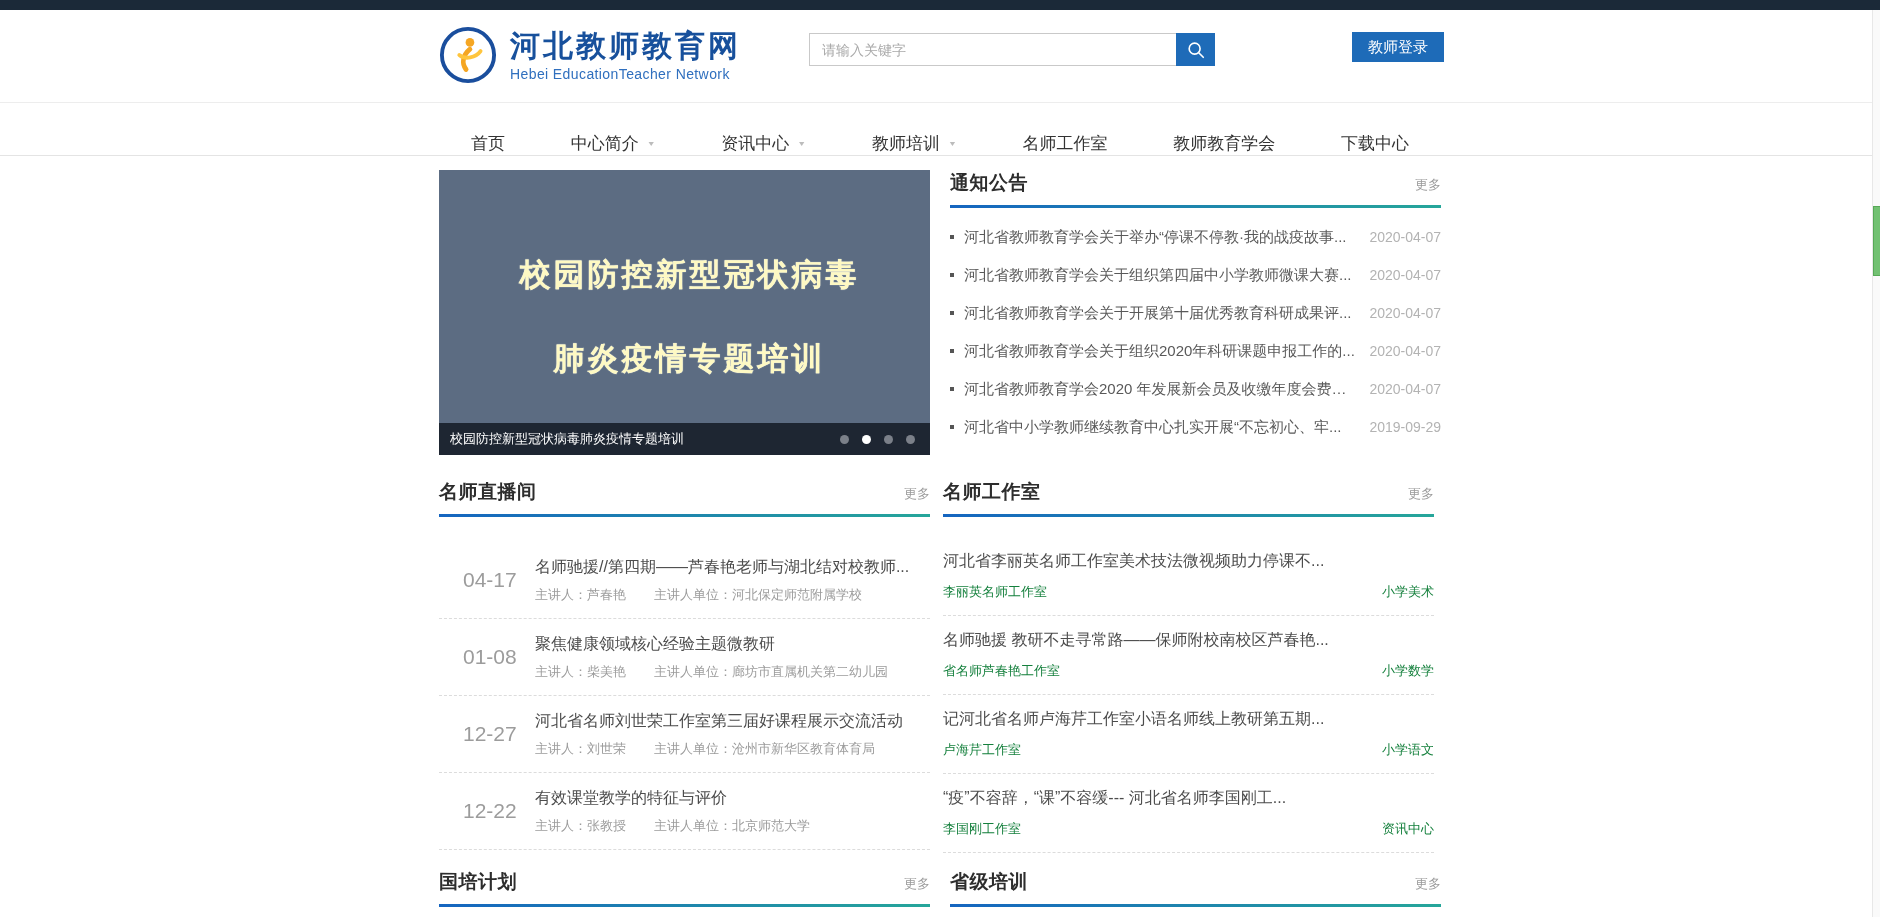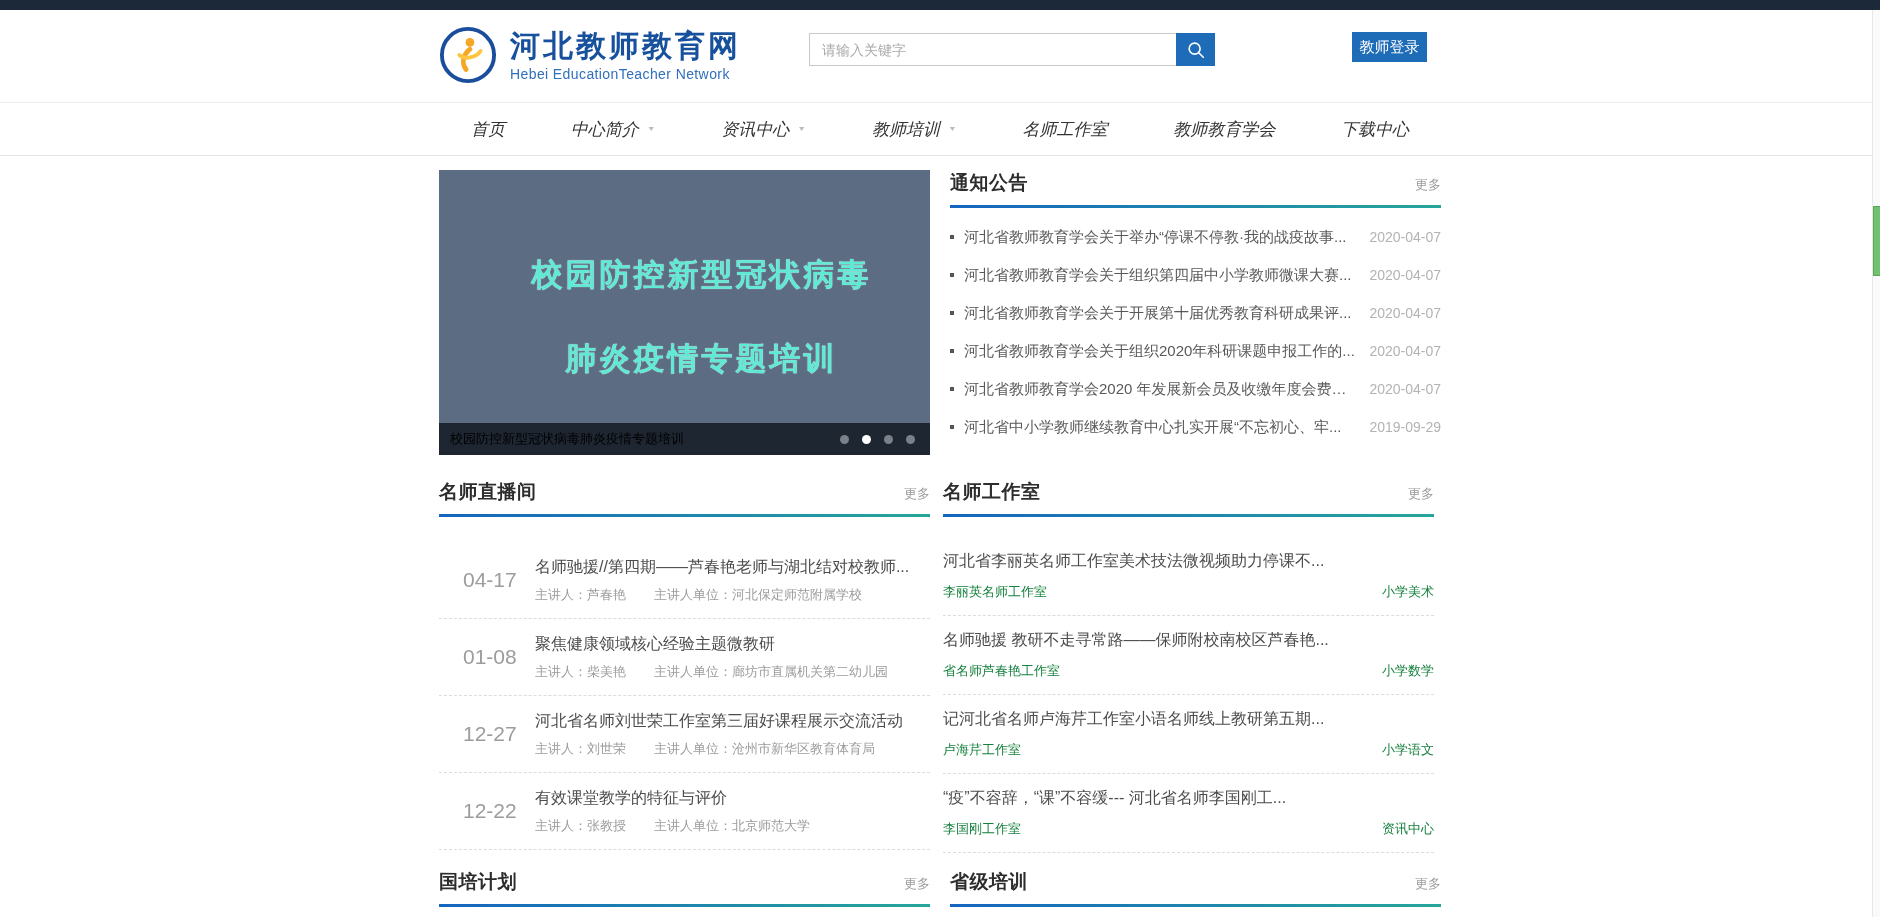--- a/index.html
+++ b/index.html
@@ -24,42 +24,42 @@
   .logo-emblem { width:58px; height:58px; flex:none; }
   .logo-text { margin-left:13px; }
   .logo-cn { font-size:30px; font-weight:700; color:#17509c; letter-spacing:3px; line-height:34px; }
   .logo-en { font-size:14px; color:#2f6fbe; margin-top:3px; letter-spacing:0.4px; }
 
   .search-box { position:absolute; left:370px; top:23px; display:flex; height:18px; }
   .search-input { width:367px; height:33px; border:1px solid #c9c9c9; border-right:none; padding:0 12px; font-size:14px; color:#333; outline:none; }
   .search-input::placeholder { color:#a9a9a9; }
   .search-btn { width:39px; height:33px; background:#1e6bb8; border:none; cursor:pointer; display:flex; align-items:center; justify-content:center; }
 
-  .login-btn { position:absolute; left:913px; top:22px; width:75px; height:30px; background:#1e6bb8; color:#fff; border:none; font-size:15px; cursor:pointer; font-family:inherit; }
+  .login-btn { position:absolute; left:913px; top:22px; width:92px; height:30px; background:#1e6bb8; color:#fff; border:none; font-size:15px; cursor:pointer; font-family:inherit; }
 
   
   .navbar { height:53px; background:#fff; border-bottom:1px solid #e4e4e4; }
-  .nav-inner { width:1002px; height:100%; margin:0 auto; display:flex; align-items:center; justify-content:space-between; padding:0 32px;font-style:italic; }
+  .nav-inner { width:1002px; height:100%; margin:0 auto; display:flex; align-items:flex-end; justify-content:space-between; padding:0 32px; }
   .nav-item { font-size:17px; color:#333; display:flex; align-items:center; gap:8px; cursor:pointer; }
   .nav-caret { font-size:9px; color:#bcbcbc; transform:scaleY(0.8); }
 
   
   .main { width:1002px; margin:14px auto 0; }
   .row { display:flex; gap:20px; align-items:flex-start; }
   .col { width:491px; flex:none; }
   .row2 { margin-top:24px;gap:13px; }
   .row3 { margin-top:16px; }
 
   
   .carousel { position:relative; width:491px; height:285px; background:#5c6c82; overflow:hidden; }
-  .slide-line { position:absolute; left:17px; width:100%; text-align:center; color:#5eead4; font-weight:800; font-size:31px; letter-spacing:3px; text-shadow:0 0 1px #fff; }
+  .slide-line { position:absolute; left:5px; width:100%; text-align:center; color:#fef9c3; font-weight:800; font-size:31px; letter-spacing:3px; text-shadow:0 0 1px #fff; }
   .slide-line1 { top:84px; }
   .slide-line2 { top:168px; }
   .carousel-bar { position:absolute; left:0; right:0; bottom:0; height:32px; background:rgba(13,18,28,0.78); display:flex; align-items:center; padding:0 15px 0 11px; }
-  .carousel-caption { flex:1; color:#000000; font-size:13px; white-space:nowrap; overflow:hidden; text-overflow:ellipsis; }
+  .carousel-caption { flex:1; color:#ffffff; font-size:13px; white-space:nowrap; overflow:hidden; text-overflow:ellipsis; }
   .dots { display:flex; gap:13px; margin-left:10px; }
   .dot { width:9px; height:9px; border-radius:50%; background:#7b8089; cursor:pointer; }
   .dot.active { background:#ffffff; }
 
   
   .section-header { display:flex; justify-content:space-between; align-items:baseline; }
   .section-title { font-size:19px; font-weight:700; color:#2d2d2d; letter-spacing:0.5px; }
   .more-link { font-size:13px; color:#9b9b9b; cursor:pointer; text-decoration:none; }
   .section-underline { height:3px; background:linear-gradient(to right,#1565c0,#26a69a); margin-top:9px; }
 

